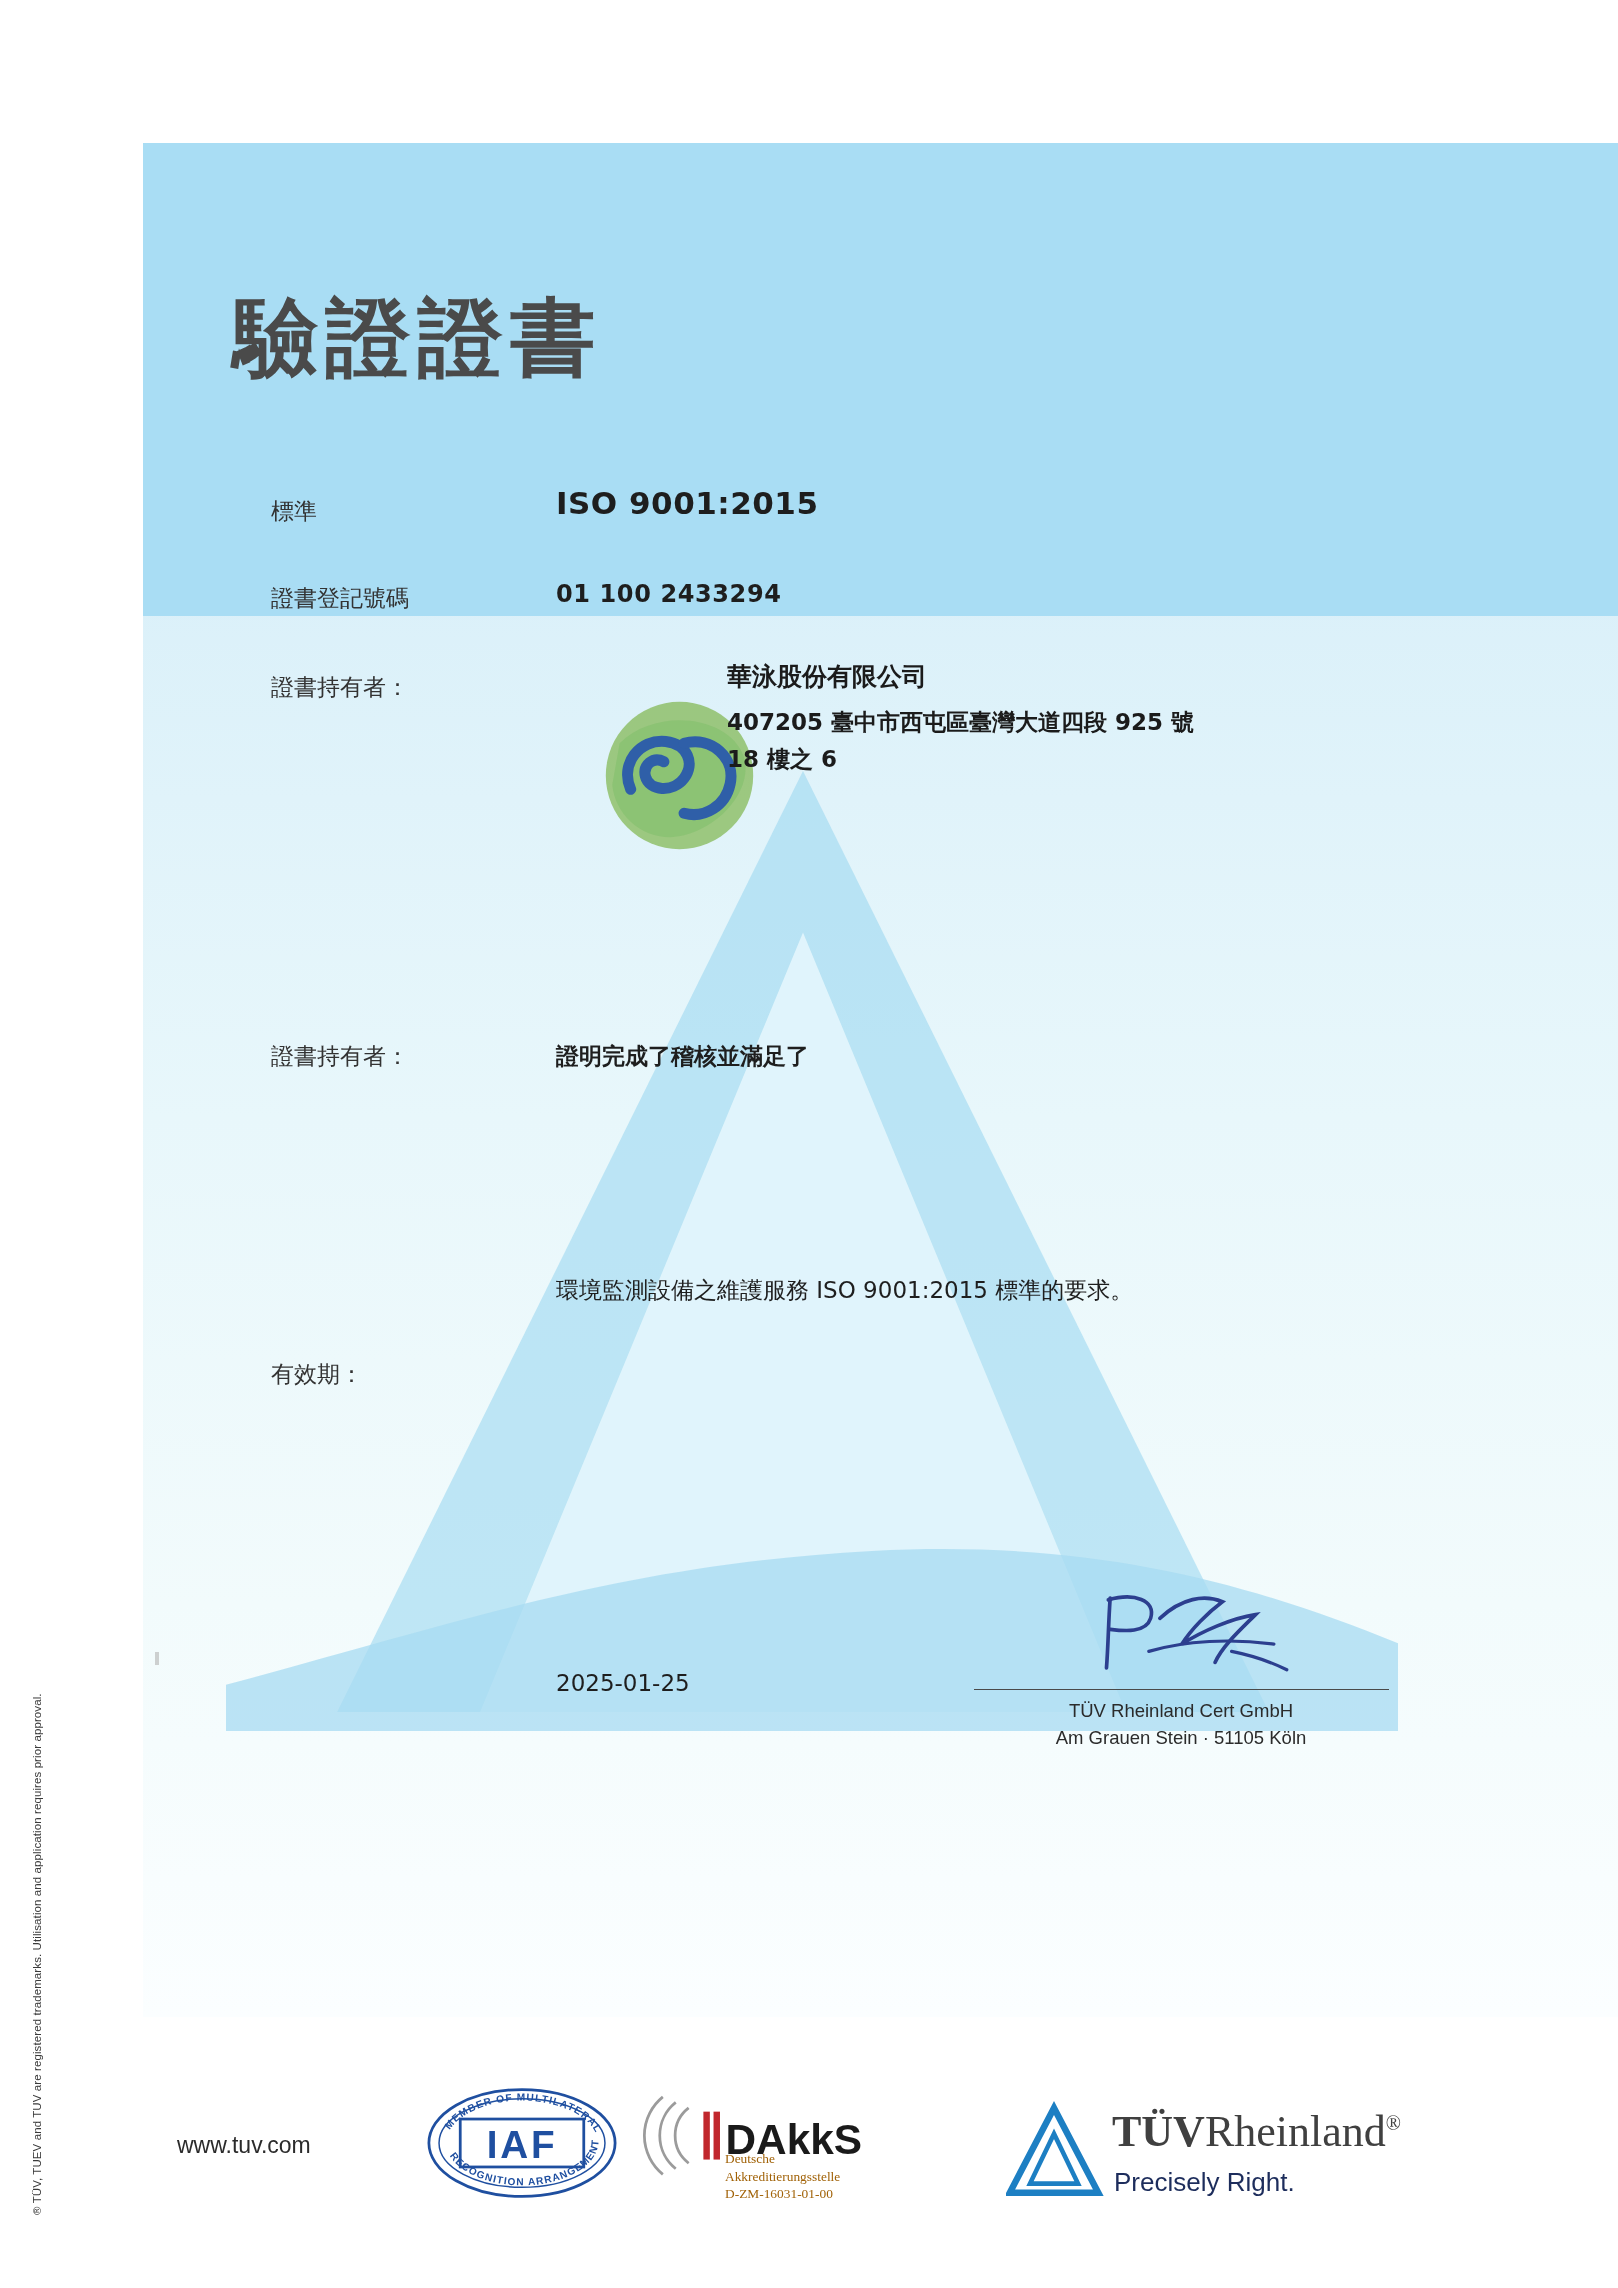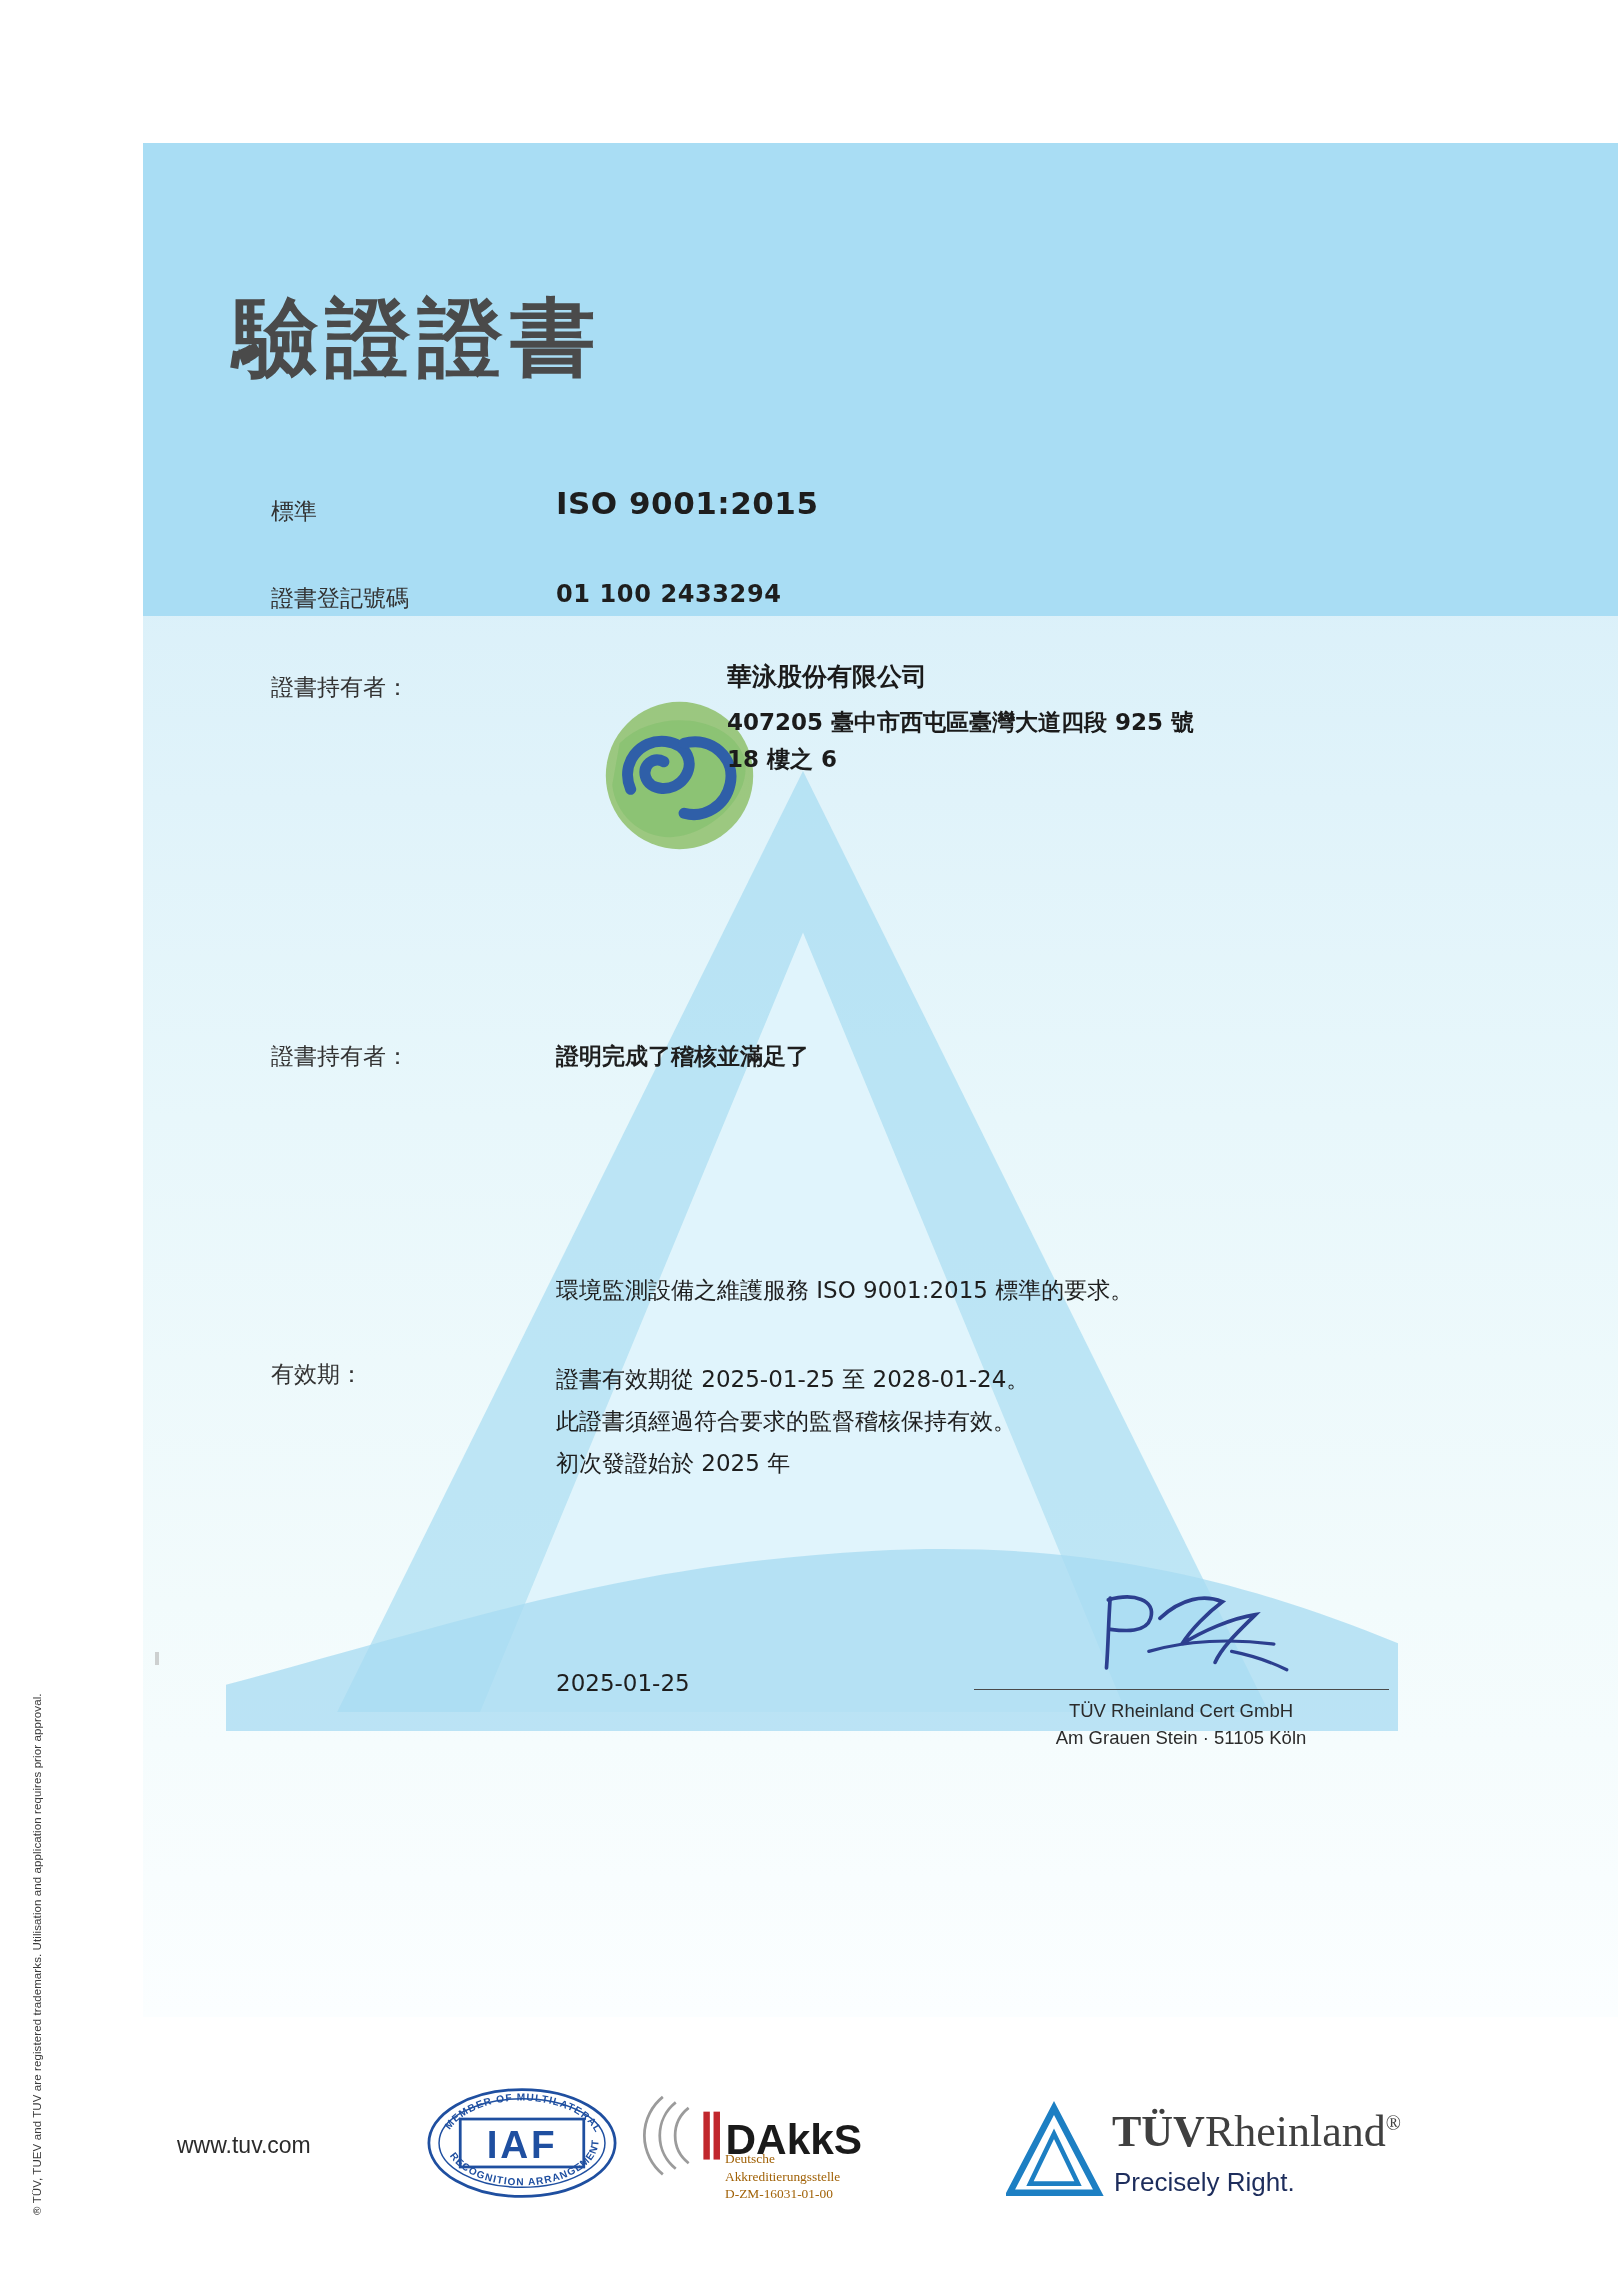--- a/index.html
+++ b/index.html
@@ -336,25 +336,20 @@
         <div>18 樓之 6</div>
       </div>
     </div>
 
     <div class="lbl lbl-scope">證書持有者：</div>
     <div class="val val-scope">證明完成了稽核並滿足了</div>
 
     <div class="statement">環境監測設備之維護服務 ISO 9001:2015 標準的要求。</div>
 
     <div class="lbl lbl-validity">有效期：</div>
-    <div class="validity-block">
-      <div>證書有效期從 2025-01-25 至 2028-01-24。</div>
-      <div>此證書須經過符合要求的監督稽核保持有效。</div>
-      <div>初次發證始於 2025 年</div>
-    </div>
 
     <div class="issue-date">2025-01-25</div>
 
     <div class="sig-wrap">
       <svg class="sig-mark" viewBox="0 0 240 100">
         <path d="M18,12 C16,40 16,62 14,88" fill="none" stroke="#2c3f8f" stroke-width="4" stroke-linecap="round"></path>
         <path d="M16,14 C44,6 68,14 62,34 C57,50 34,48 18,46" fill="none" stroke="#2c3f8f" stroke-width="4" stroke-linecap="round"></path>
         <path d="M72,34 C96,12 120,8 140,16 C124,28 106,46 96,62 C118,48 150,34 176,30 C160,46 140,64 132,82" fill="none" stroke="#2c3f8f" stroke-width="4" stroke-linecap="round"></path>
         <path d="M60,70 C100,58 150,56 196,62" fill="none" stroke="#2c3f8f" stroke-width="3.5" stroke-linecap="round"></path>
         <path d="M150,70 C170,74 190,80 210,90" fill="none" stroke="#2c3f8f" stroke-width="3.5" stroke-linecap="round"></path>

